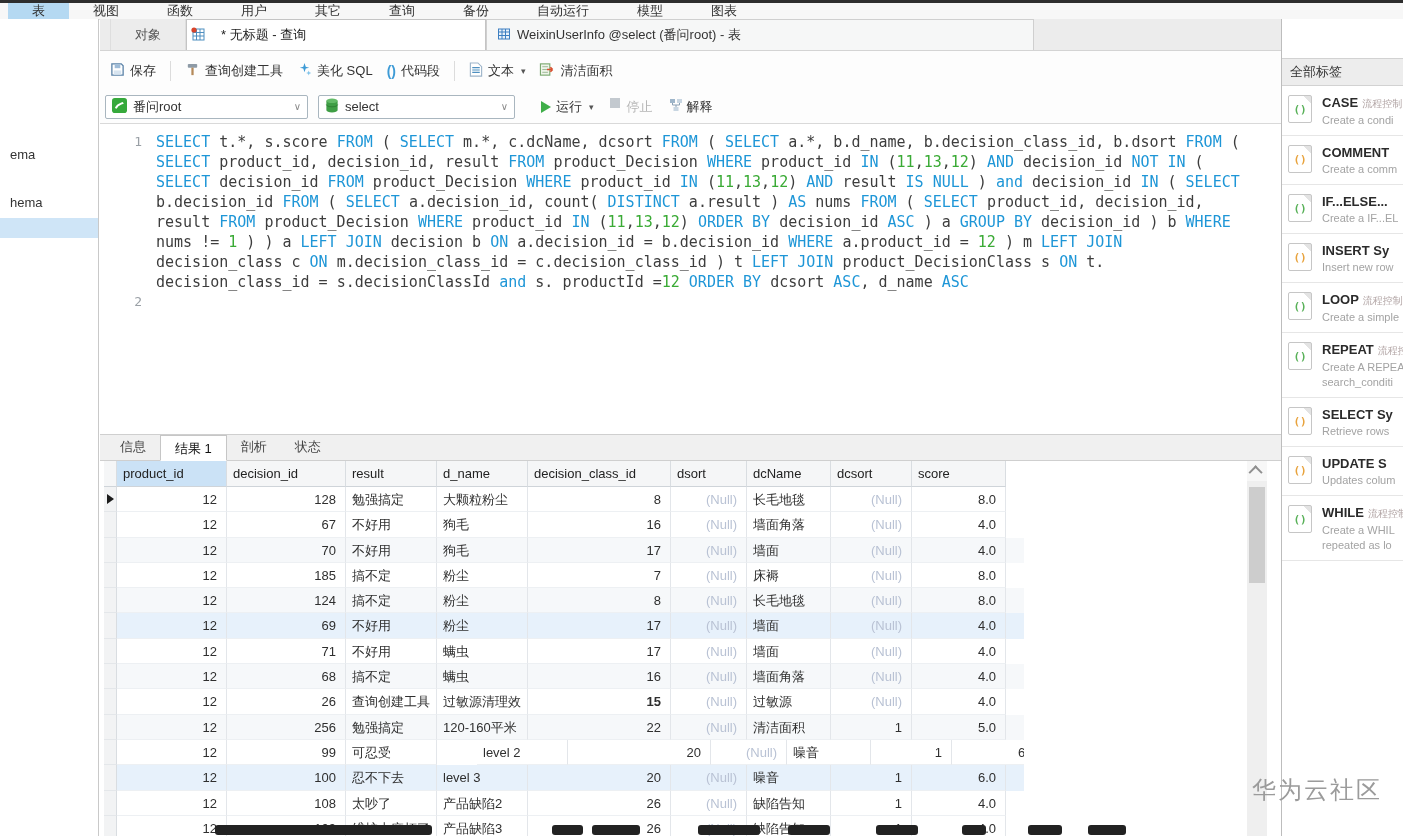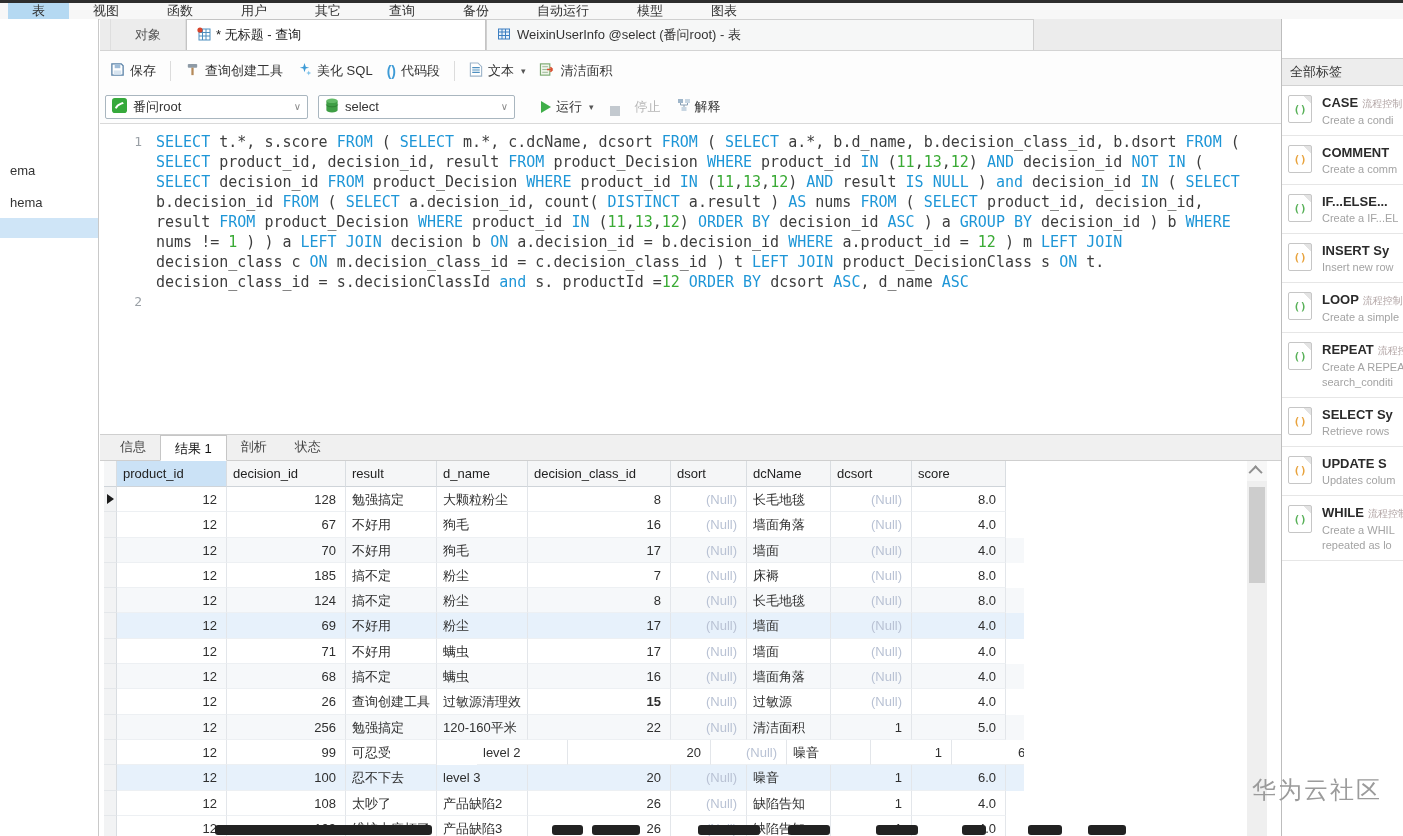--- a/index.html
+++ b/index.html
@@ -22,42 +22,42 @@
 
   
   .main{position:absolute;left:100px;top:19px;width:1181px;bottom:0;background:#fff;}
 
   .tabbar{position:absolute;left:0;top:0;width:100%;height:32px;background:#ececec;
           border-bottom:1px solid #d4d4d4;display:flex;box-sizing:border-box;}
   .tab{height:31px;display:flex;align-items:center;font-size:13px;box-sizing:border-box;}
   .tab-objects{margin-left:10px;width:76px;justify-content:center;color:#555;
                border-left:1px solid #dedede;border-right:1px solid #dedede;}
   .tab-query{width:300px;background:#fff;border:1px solid #c4c4c4;border-bottom:none;
-             padding-left:10px;gap:5px;color:#222;}
+             padding-left:4px;gap:16px;color:#222;}
   .tab-table{width:548px;background:#f6f7f7;border:1px solid #cfcfcf;border-bottom:none;
              padding-left:10px;gap:6px;color:#333;}
 
   .toolbar{position:absolute;left:0;top:32px;width:100%;height:39px;background:#fdfdfd;
            display:flex;align-items:center;padding-left:10px;gap:14px;font-size:13px;box-sizing:border-box;}
   .tbtn{display:flex;align-items:center;gap:5px;color:#333;white-space:nowrap;}
   .sep{width:1px;height:20px;background:#dcdcdc;}
   .parens{color:#3e9bd6;font-weight:bold;font-size:14px;}
   .ddot{font-size:9px;color:#555;margin-left:2px;}
 
   .runbar{position:absolute;left:0;top:71px;width:100%;height:34px;background:#fdfdfd;
           border-bottom:1px solid #d9d9d9;display:flex;align-items:center;padding-left:5px;gap:6px;
           font-size:13px;box-sizing:border-box;}
   .selectbox{height:24px;border:1px solid #a9b6bf;border-radius:2px;background:#fff;
              display:flex;align-items:center;padding:0 6px;gap:6px;box-sizing:border-box;}
   .selectbox .chev{margin-left:auto;color:#8a8a8a;font-size:10px;}
   .sb-conn{width:203px;}
   .sb-db{width:197px;margin-left:4px;}
   .runbtn{display:flex;align-items:center;gap:5px;margin-left:20px;color:#333;}
   .play{width:0;height:0;border-left:10px solid #3fae49;border-top:6px solid transparent;border-bottom:6px solid transparent;}
-  .stopbtn{display:flex;align-items:flex-end;gap:15px;margin-left:10px;color:#b5b5b5;}
+  .stopbtn{display:flex;align-items:flex-start;gap:7px;margin-left:10px;color:#b5b5b5;}
   .stopsq{width:10px;height:10px;background:#c3c9cf;}
   .explbtn{display:flex;align-items:center;gap:4px;margin-left:10px;color:#333;}
 
   
   .editor{position:absolute;left:0;top:105px;width:100%;height:310px;background:#fff;
           padding-top:8px;box-sizing:border-box;overflow:hidden;}
   .ed-line{display:flex;font-family:"DejaVu Sans Mono",monospace;font-size:15px;line-height:20px;white-space:pre;}
   .ed-num{width:42px;text-align:right;padding-right:14px;color:#9aa0a6;font-size:13px;flex:none;}
   .ed-text{color:#3d3d3d;}
   .ed-text .kw{color:#1e96d7;}
@@ -131,21 +131,21 @@
       <div class="menu-item">其它</div>
       <div class="menu-item">查询</div>
       <div class="menu-item">备份</div>
       <div class="menu-item">自动运行</div>
       <div class="menu-item">模型</div>
       <div class="menu-item">图表</div>
     </div>
 
   <div class="left-sidebar">
     <div id="ltree">
-        <div class="tree-item" style="top: 144px;">ema</div>
+        <div class="tree-item" style="top: 128px;">ema</div>
         <div class="tree-item" style="top: 176px;">hema</div>
       </div>
     <div class="tree-selected"></div>
   </div>
 
   <div class="main">
 
     <div class="tabbar">
       <div class="tab tab-objects">
           <span>对象</span>

